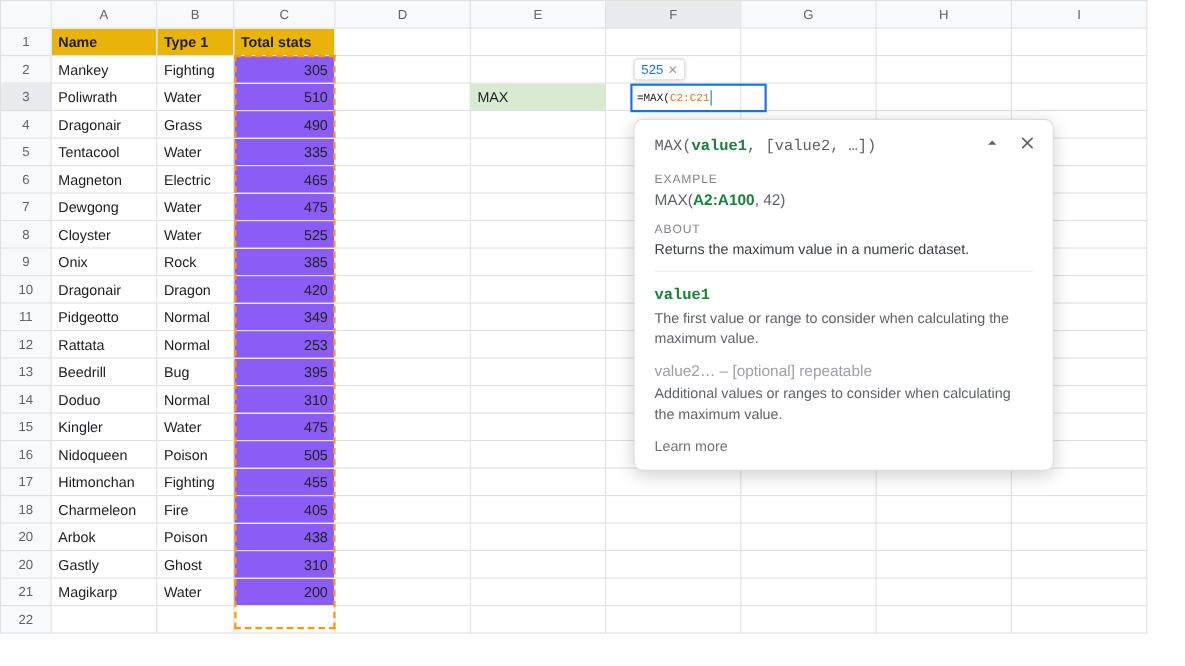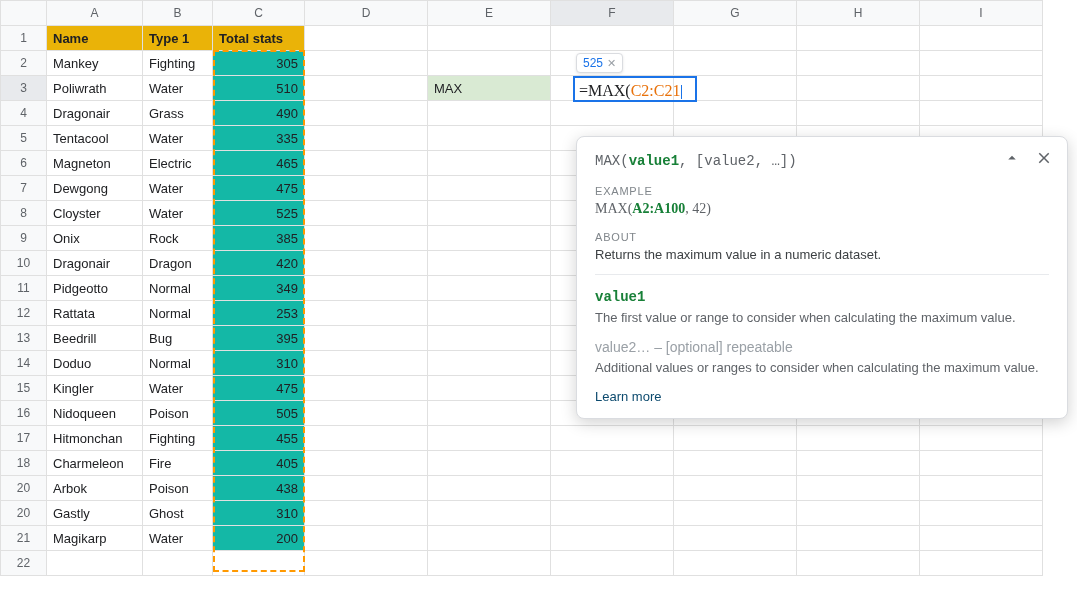--- a/index.html
+++ b/index.html
@@ -47,21 +47,21 @@
   .wA { width: 96px; }
   .wB { width: 70px; }
   .wC { width: 92px; }
   .wD { width: 123px; }
   .wE { width: 123px; }
   .wF { width: 123px; }
   .wG { width: 123px; }
   .wH { width: 123px; }
   .wI { width: 123px; }
   .hdr-cell { background:#eab308; font-weight:bold; }
-  .col-c-data { background:#14b8a6; text-align:right; }
+  .col-c-data { background:#8b5cf6; text-align:right; }
   .highlight-e3 { background:#d9ead3; }
   .col-head.active { background:#e8eaed; }
   .row-head.active { background:#e8eaed; }
 
   
   .range-select {
     position: absolute;
     border: 2px dashed #ff9900;
     pointer-events: none;
   }
@@ -81,48 +81,47 @@
     font-size: 12px;
     color: #1a73e8;
     display: flex;
     align-items: center;
     gap: 4px;
     box-shadow: 0 1px 3px rgba(0,0,0,0.1);
   }
   .result-pill .close-x { color:#9aa0a6; cursor:pointer; font-size:11px; }
   .formula-text {
     position: absolute;
-    font-family: Liberation Serif, serif;
-    font-size: 16px;
+    font-family: Liberation Mono, monospace;
+    font-size: 10px;
     color: #202124;
     pointer-events: none;
     white-space: nowrap;
   }
   .formula-text .fn { color:#202124; }
   .formula-text .rng { color:#e8710a; }
   .formula-text .caret {
     display:inline-block;
     width:1px; height:14px;
     background:#1a73e8;
     vertical-align:middle;
     margin-left:1px;
   }
 
   
   .tooltip {
     position: absolute;
     background: #fff;
-    width: 492px;
+    width: 382px;
     border: 1px solid #dadce0;
     border-radius: 8px;
     box-shadow: 0 4px 16px rgba(0,0,0,0.18);
     padding: 16px 18px 14px;
     font-size: 13px;
     color: #3c4043;
-    margin-top: 28px;
   }
   .tooltip .sig {
     font-family: "Courier New", monospace;
     font-size: 14px;
     color:#5f6368;
     margin-bottom: 16px;
   }
   .tooltip .sig .fn { color:#5f6368; }
   .tooltip .sig .p1 { color:#188038; font-weight:bold; }
   .tooltip .icons {
@@ -133,21 +132,21 @@
   }
   .tooltip .icons svg { width:18px; height:18px; fill:#5f6368; }
   .tooltip .lbl {
     font-size: 11px;
     letter-spacing: 0.8px;
     color: #80868b;
     font-weight: 400;
     margin-bottom: 4px;
   }
   .tooltip .example {
-    font-family: Liberation Serif, serif;
+    font-family: Liberation Sans, sans-serif;
     font-size: 14px;
     color:#5f6368;
     margin-bottom: 14px;
   }
   .tooltip .example .rng { color:#188038; font-weight:bold; }
   .tooltip .about-text { margin-bottom: 12px; }
   .tooltip hr { border:none; border-top:1px solid #e8eaed; margin:8px 0 14px; }
   .tooltip .argname {
     font-family: "Courier New", monospace;
     font-size: 14px;
@@ -155,21 +154,21 @@
     font-weight:bold;
     margin-bottom: 4px;
   }
   .tooltip .argdesc { color:#5f6368; margin-bottom: 12px; line-height:1.4; }
   .tooltip .argname2 {
     font-family: Liberation Sans, sans-serif;
     font-size: 14px;
     color:#9aa0a6;
     margin-bottom: 4px;
   }
-  .tooltip .learn { color:#0c4a6e; cursor:pointer; margin-top:4px; }
+  .tooltip .learn { color:#737373; cursor:pointer; margin-top:4px; }
 </style>
 </head>
 <body>
 
 <table class="sheet">
   <thead>
     <tr>
       <th class="corner"></th>
       <th class="col-head wA">A</th>
       <th class="col-head wB">B</th>

